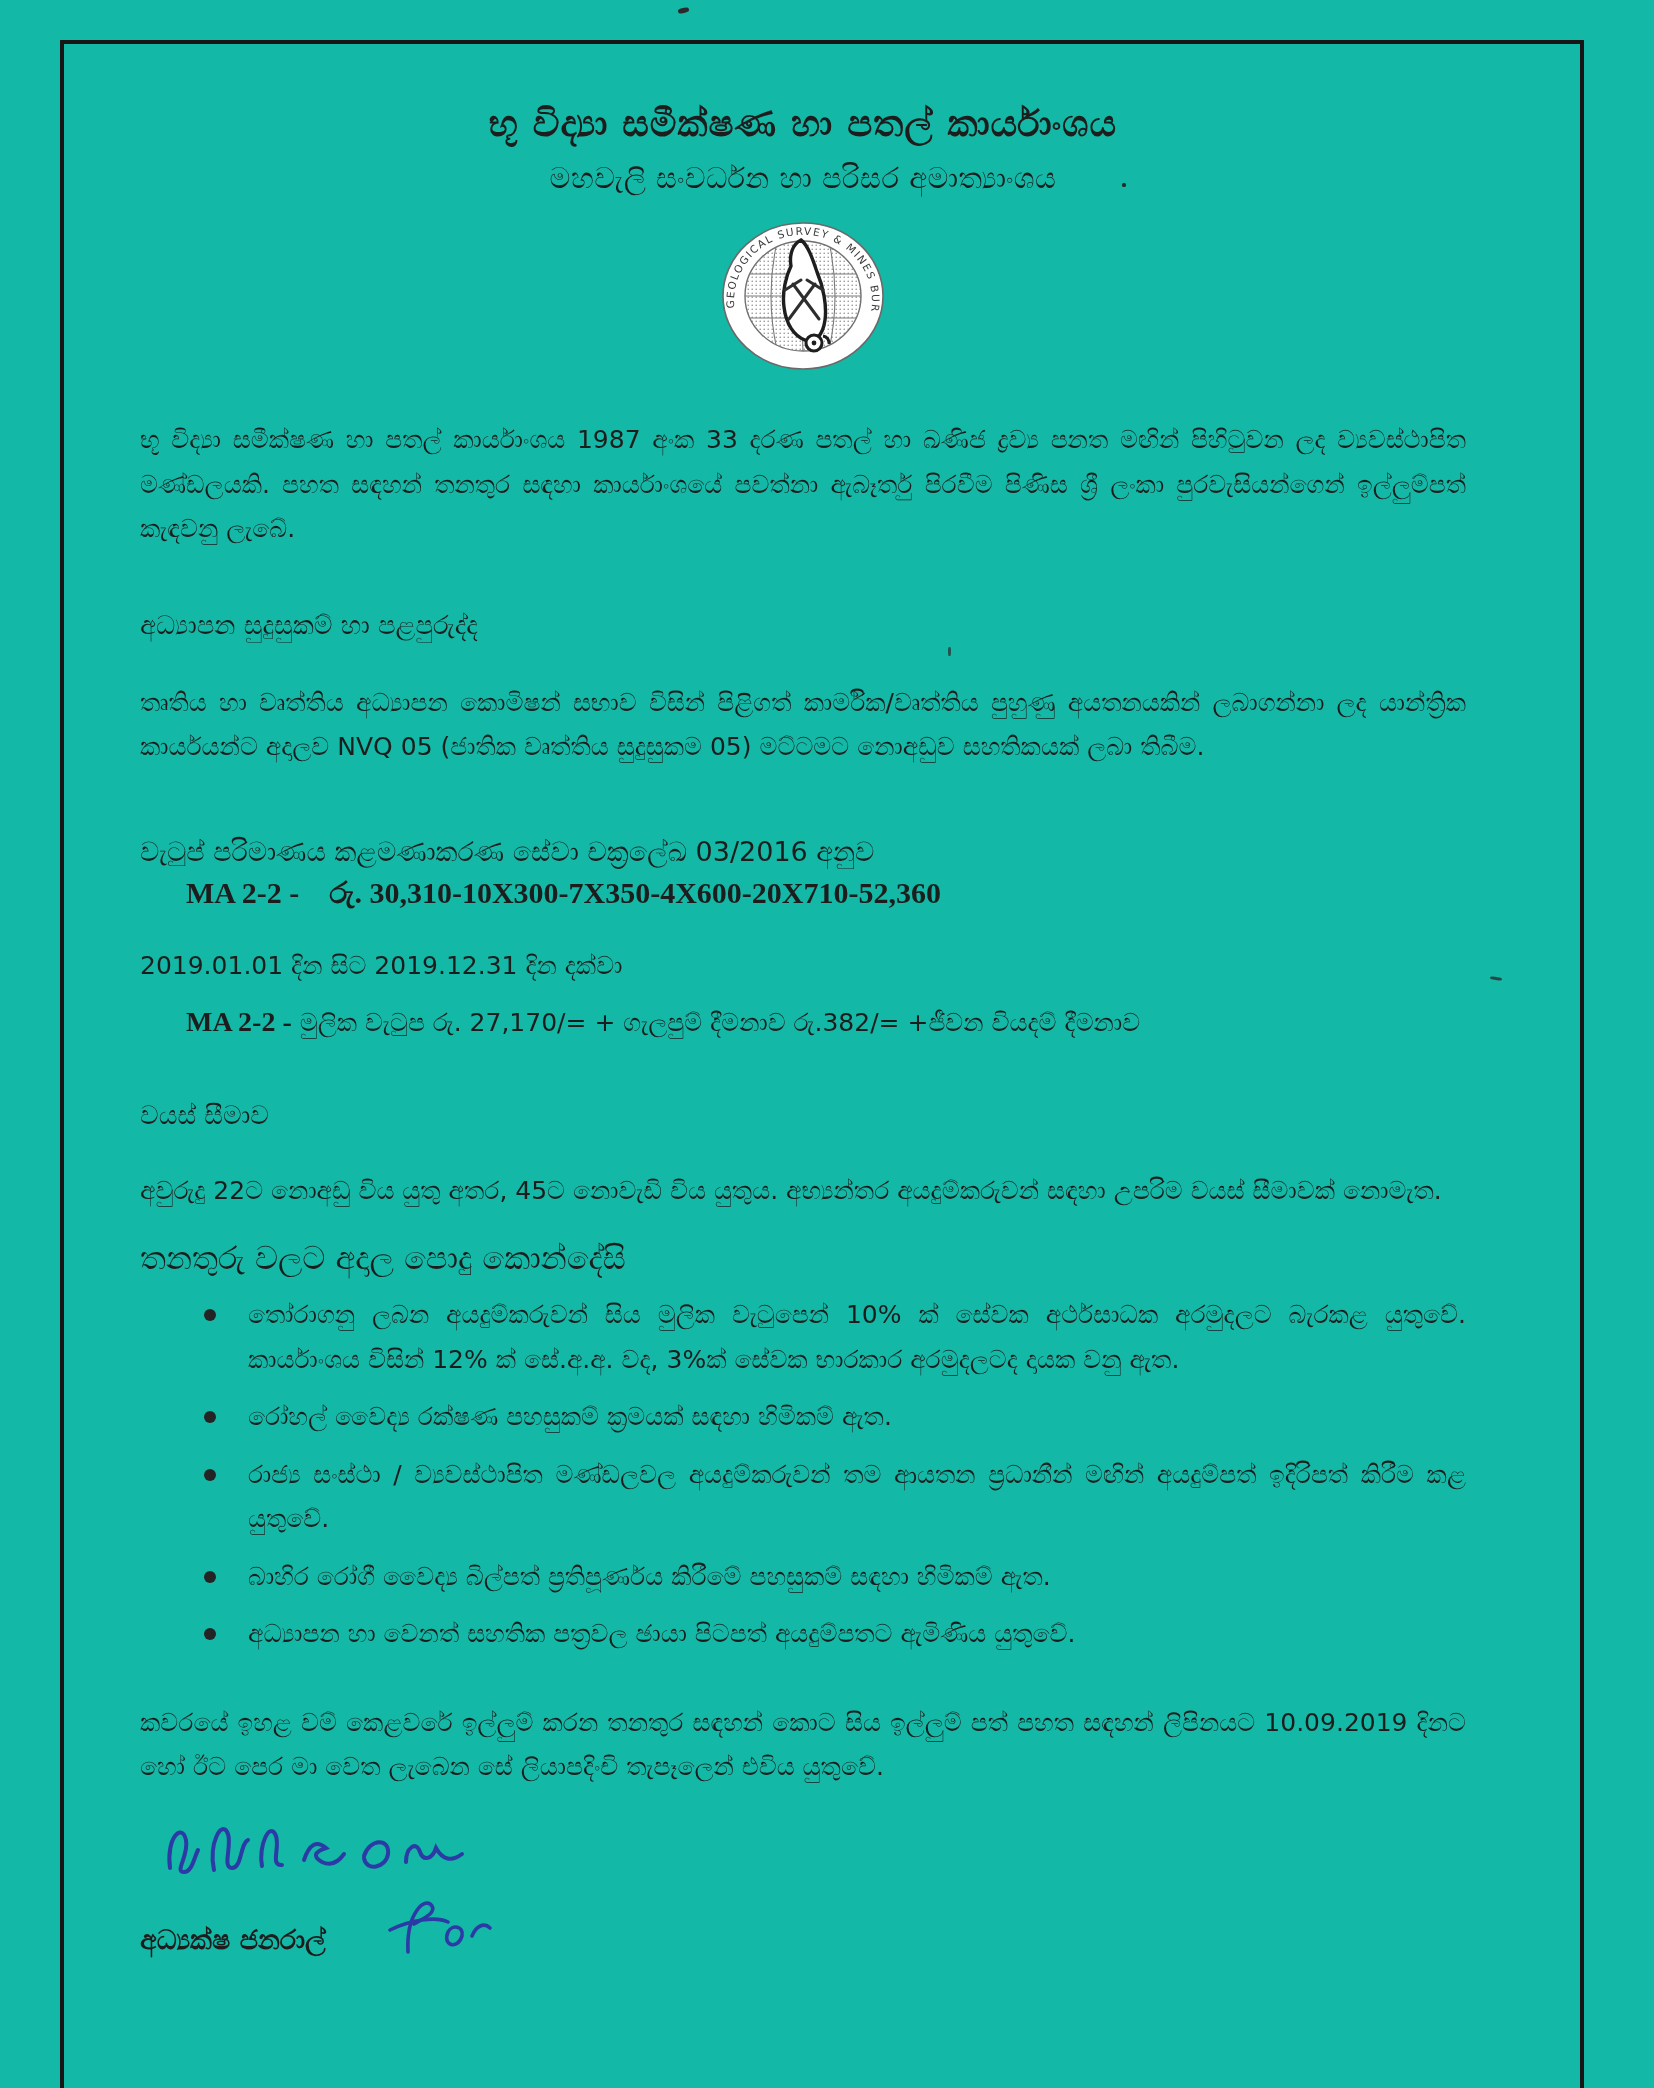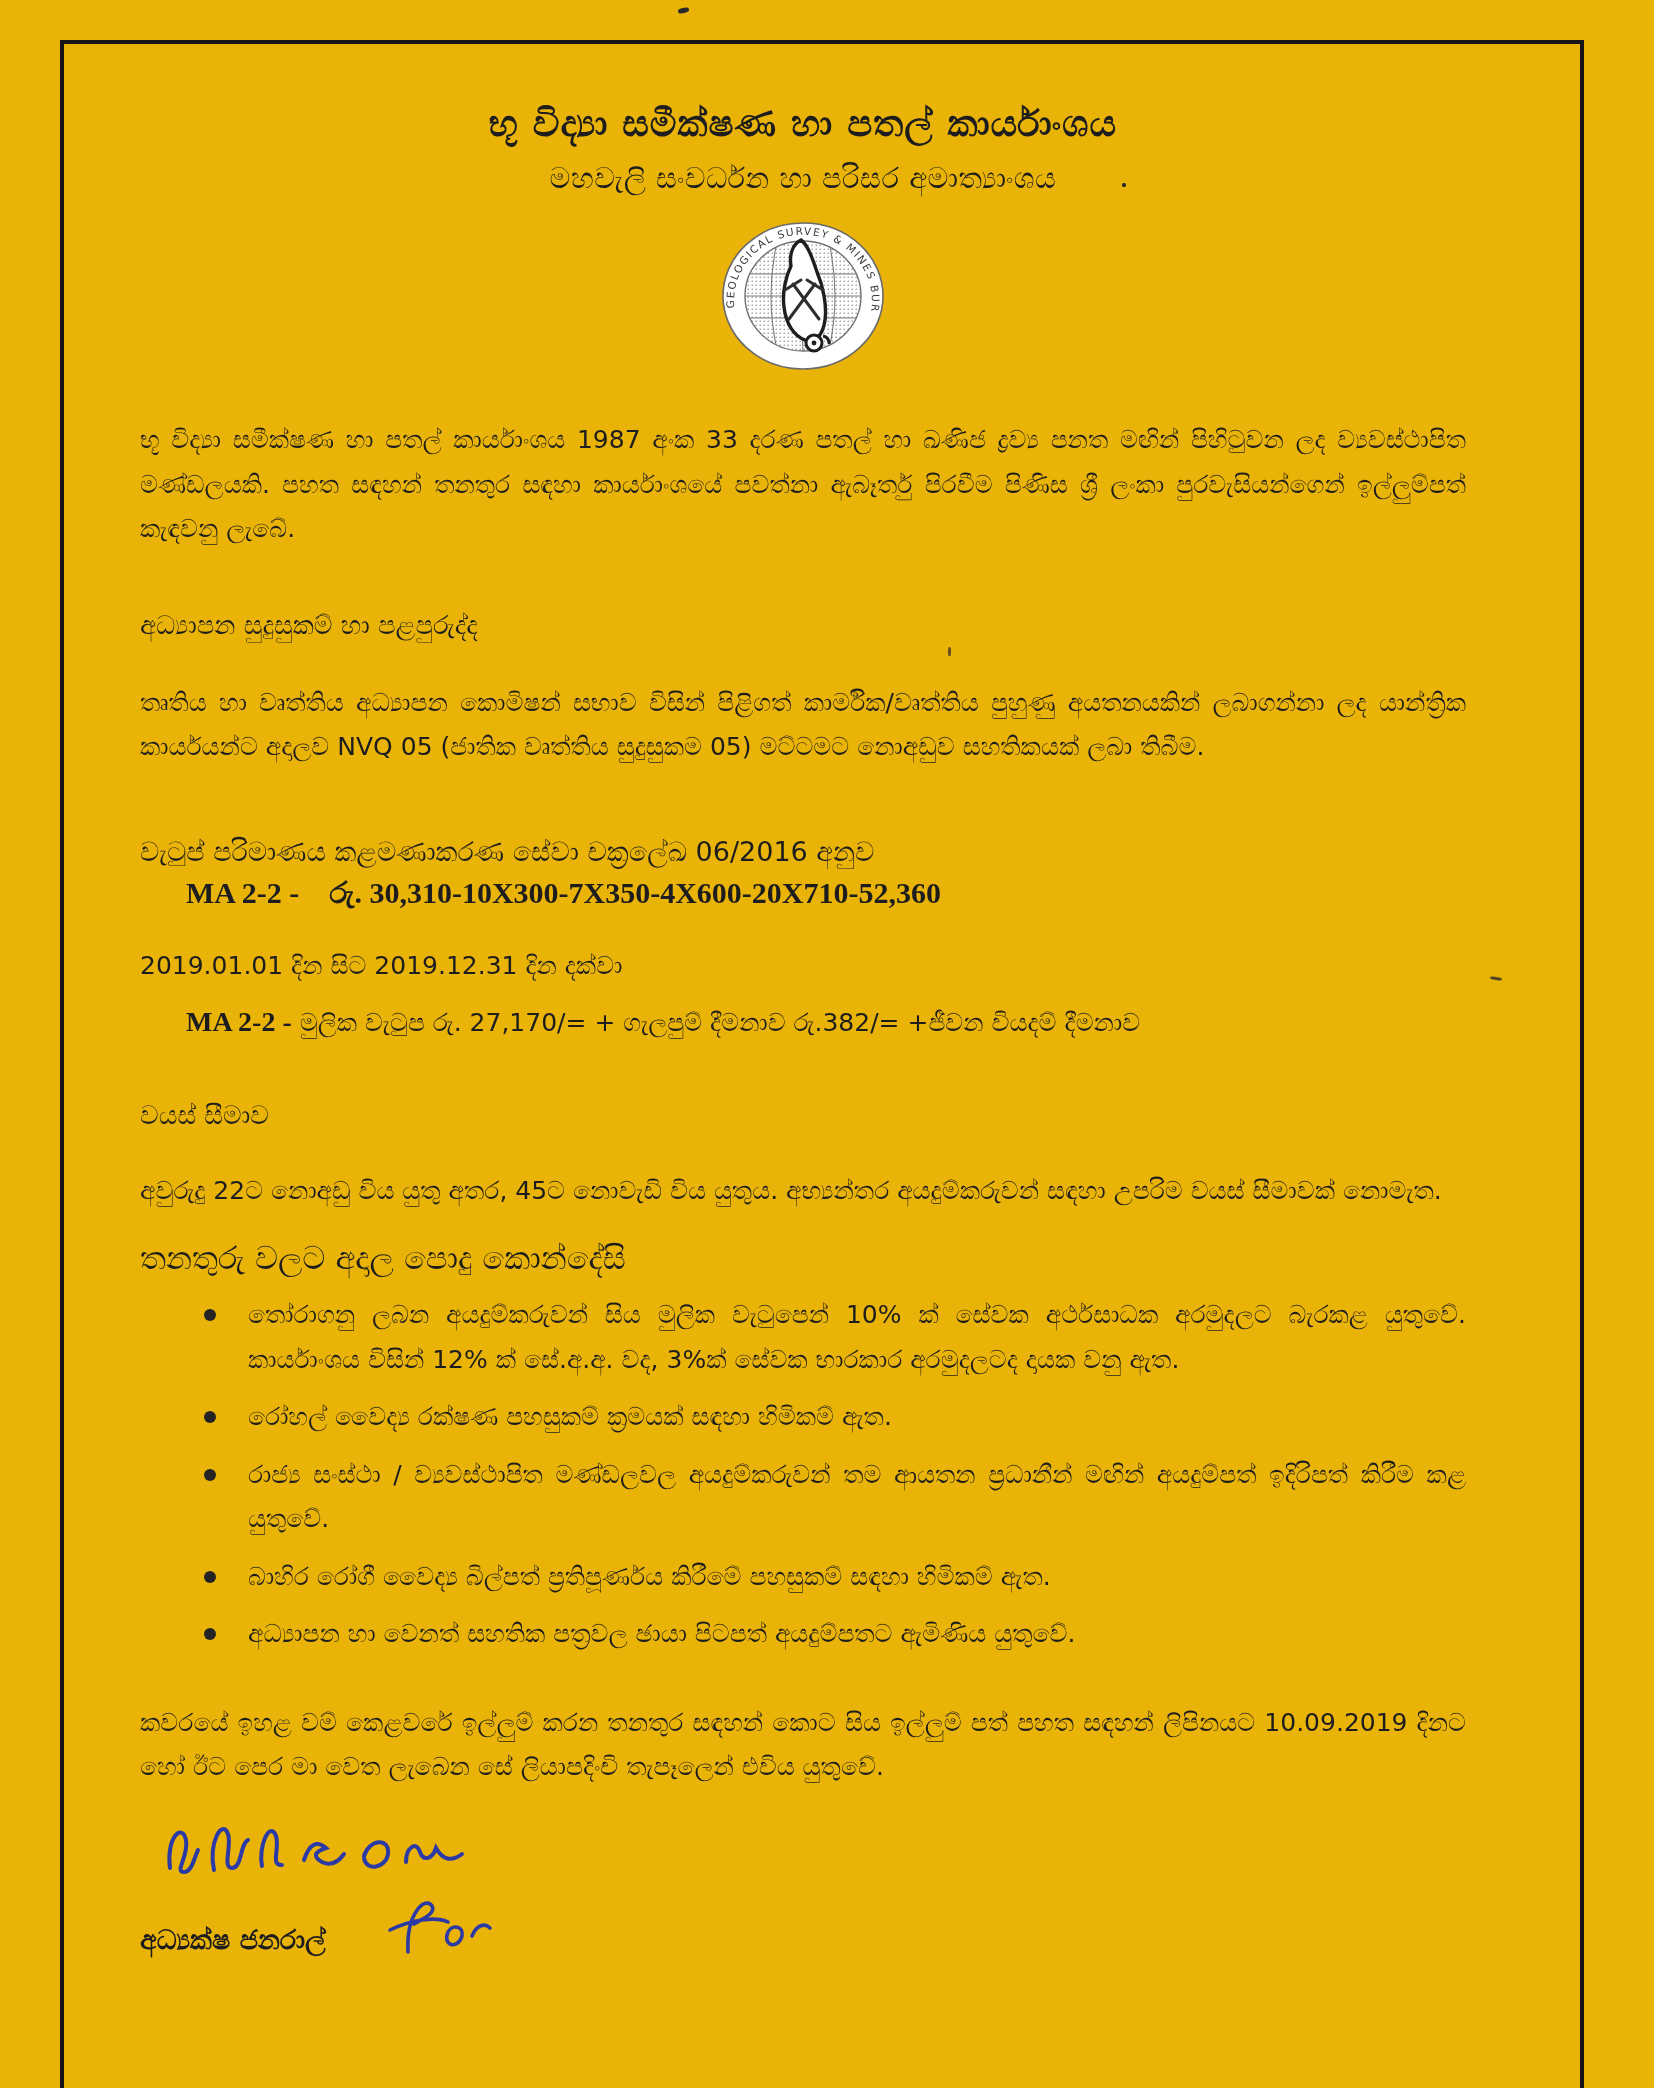--- a/index.html
+++ b/index.html
@@ -1,20 +1,20 @@
 <!DOCTYPE html>
 <html><head>
 <meta charset="utf-8">
 <style>
   html,body{margin:0;padding:0;background:#e8e8e8;}
   .page{
     position:relative;
     width:1654px;height:2088px;
     margin:0 auto;
-    background:#eab308;
+    background:#14b8a6;
     overflow:hidden;
     font-family:"DejaVu Sans",sans-serif;
     color:#1d1d1d;
   }
   .frame{
     position:absolute;
     left:60px;top:40px;
     width:1524px;height:2120px;
     border:4px solid #161616;
     border-bottom:none;
@@ -149,21 +149,21 @@
         </g>
       </svg>
     </div>
 
 
     <p class="body-text intro">භූ විද්‍යා සමීක්ෂණ හා පතල් කාර්යාංශය 1987 අංක 33 දරණ පතල් හා ඛණිජ ද්‍රව්‍ය පනත මඟින් පිහිටුවන ලද ව්‍යවස්ථාපිත මණ්ඩලයකි. පහත සඳහන් තනතුර සඳහා කාර්යාංශයේ පවත්නා ඇබෑර්තු පිරවීම පිණිස ශ්‍රී ලංකා පුරවැසියන්ගෙන් ඉල්ලුම්පත් කැඳවනු ලැබේ.</p>
 
     <p class="sec-heading qual-heading">අධ්‍යාපන සුදුසුකම් හා පළපුරුද්ද</p>
     <p class="body-text qual-body">තෘතිය හා වෘත්තිය අධ්‍යාපන කොමිෂන් සභාව විසින් පිළිගත් කාර්මික/වෘත්තිය පුහුණු අයතනයකින් ලබාගන්නා ලද යාන්ත්‍රික කාර්යයන්ට අදාලව NVQ 05 (ජාතික වෘත්තිය සුදුසුකම 05) මට්ටමට නොඅඩුව සහතිකයක් ලබා තිබීම.</p>
 
-    <p class="sec-heading salary-heading">වැටුප් පරිමාණය කළමණාකරණ සේවා චක්‍රලේඛ 06/2016 අනුව</p>
+    <p class="sec-heading salary-heading">වැටුප් පරිමාණය කළමණාකරණ සේවා චක්‍රලේඛ 03/2016 අනුව</p>
     <p class="scale-line">
       <span>MA 2-2 -</span>&nbsp;&nbsp;&nbsp;
       <span>රු. 30,310-10X300-7X350-4X600-20X710-52,360</span>
     </p>
 
     <p class="period-line">2019.01.01 දින සිට 2019.12.31 දින දක්වා</p>
     <p class="breakdown-line">
       <span class="bold-serif">MA 2-2 -</span>
       <span>මුලික වැටුප රු. 27,170/= + ගැලපුම් දීමනාව රු.382/= +ජීවන වියදම් දීමනාව</span>
     </p>

